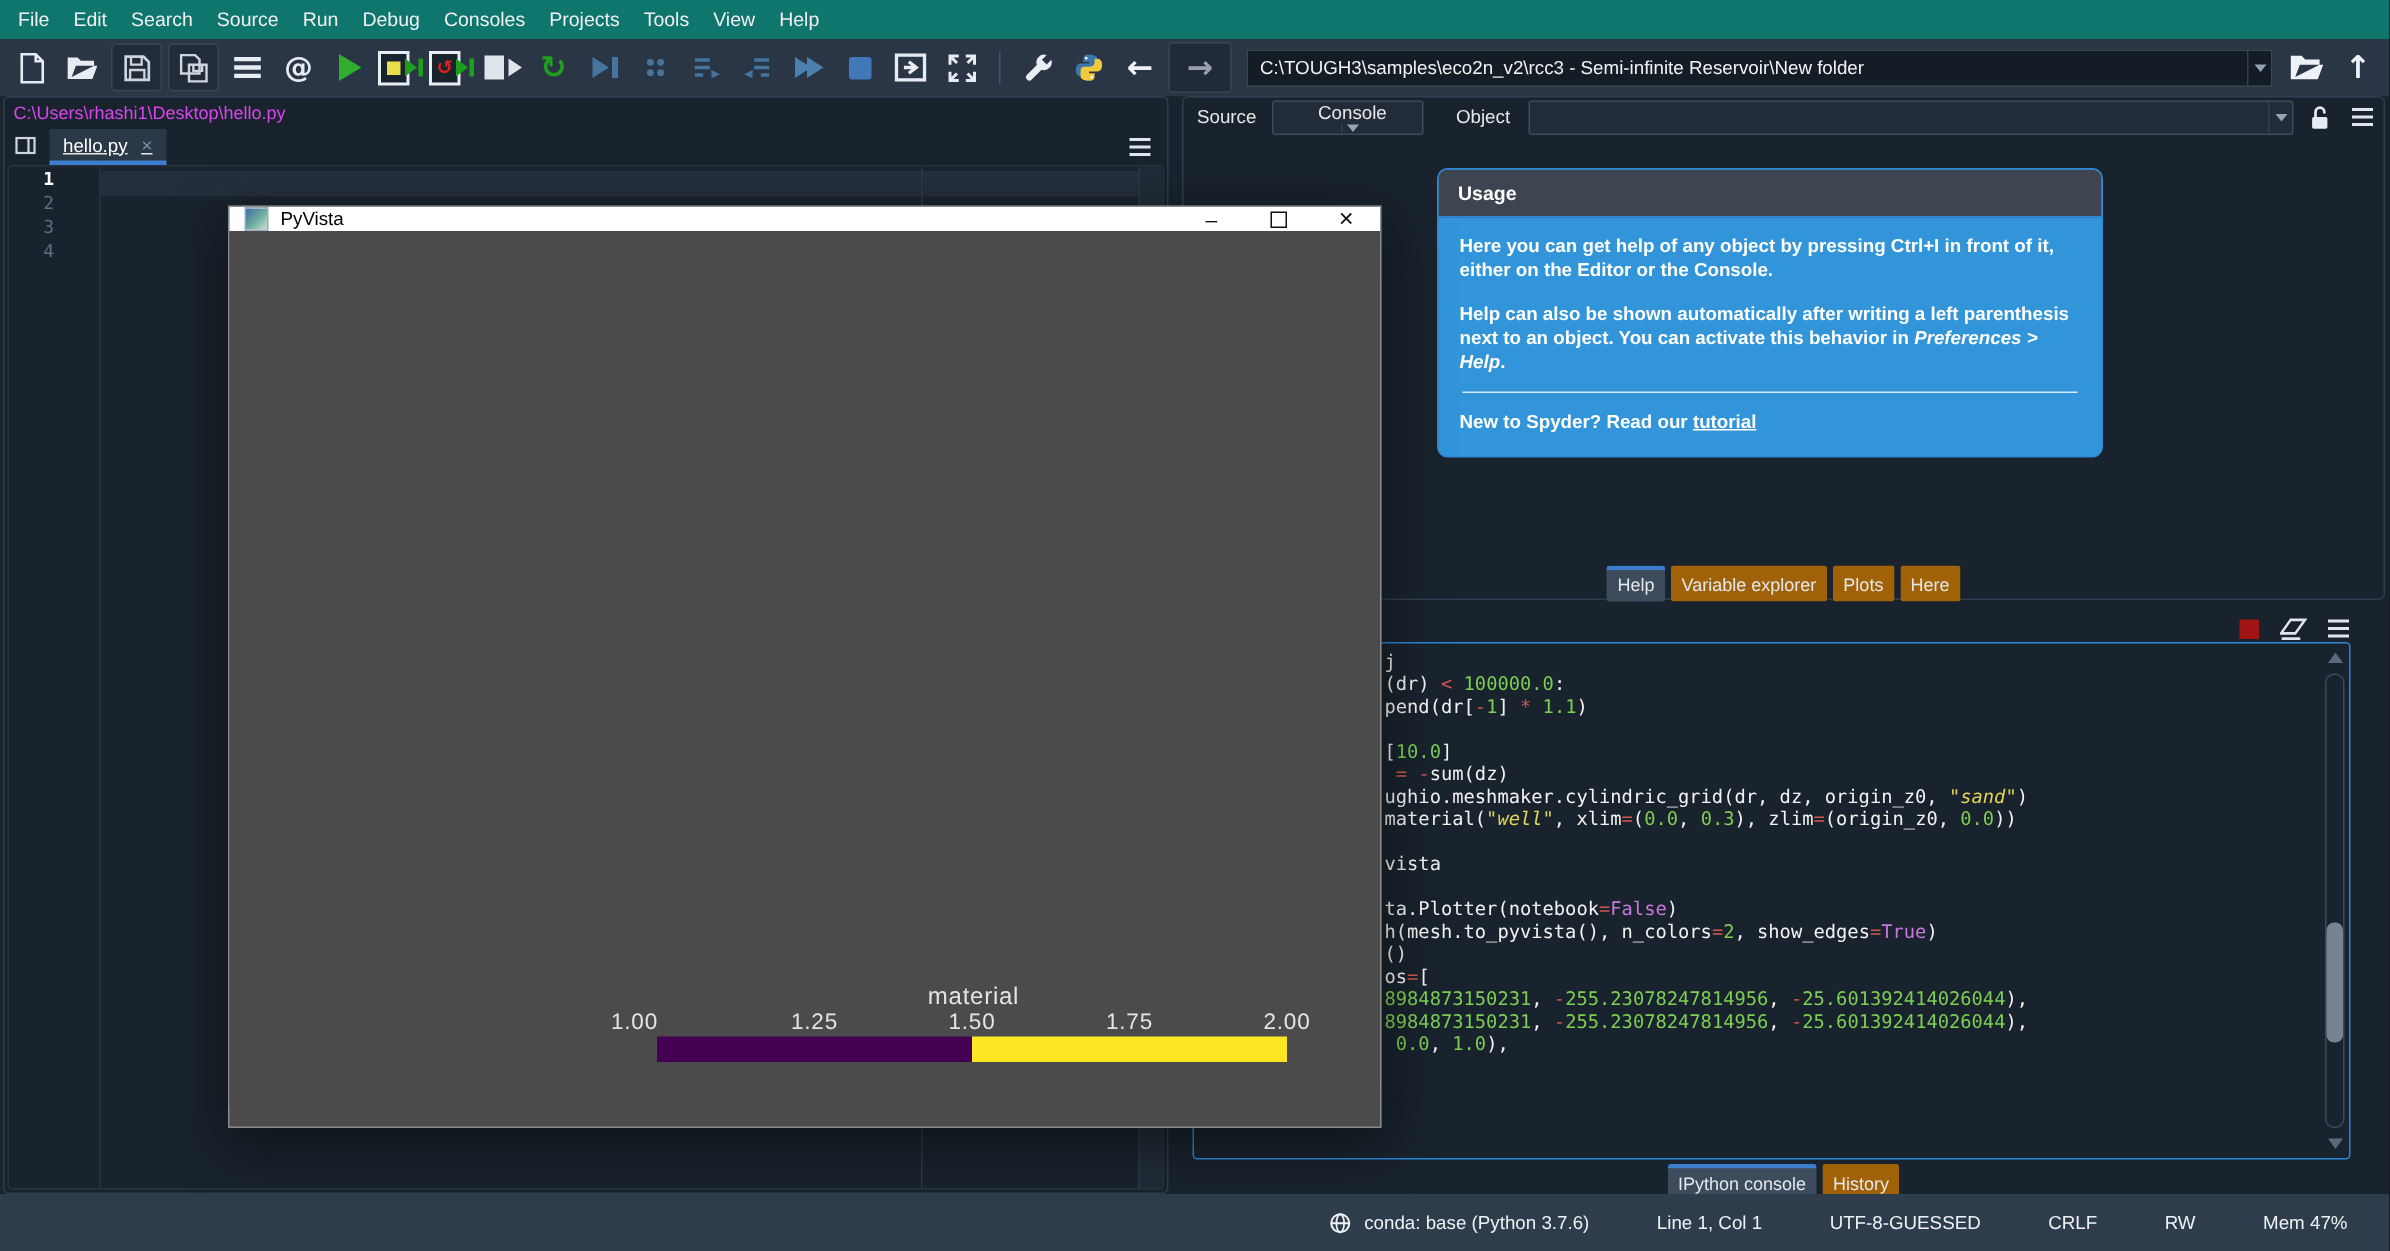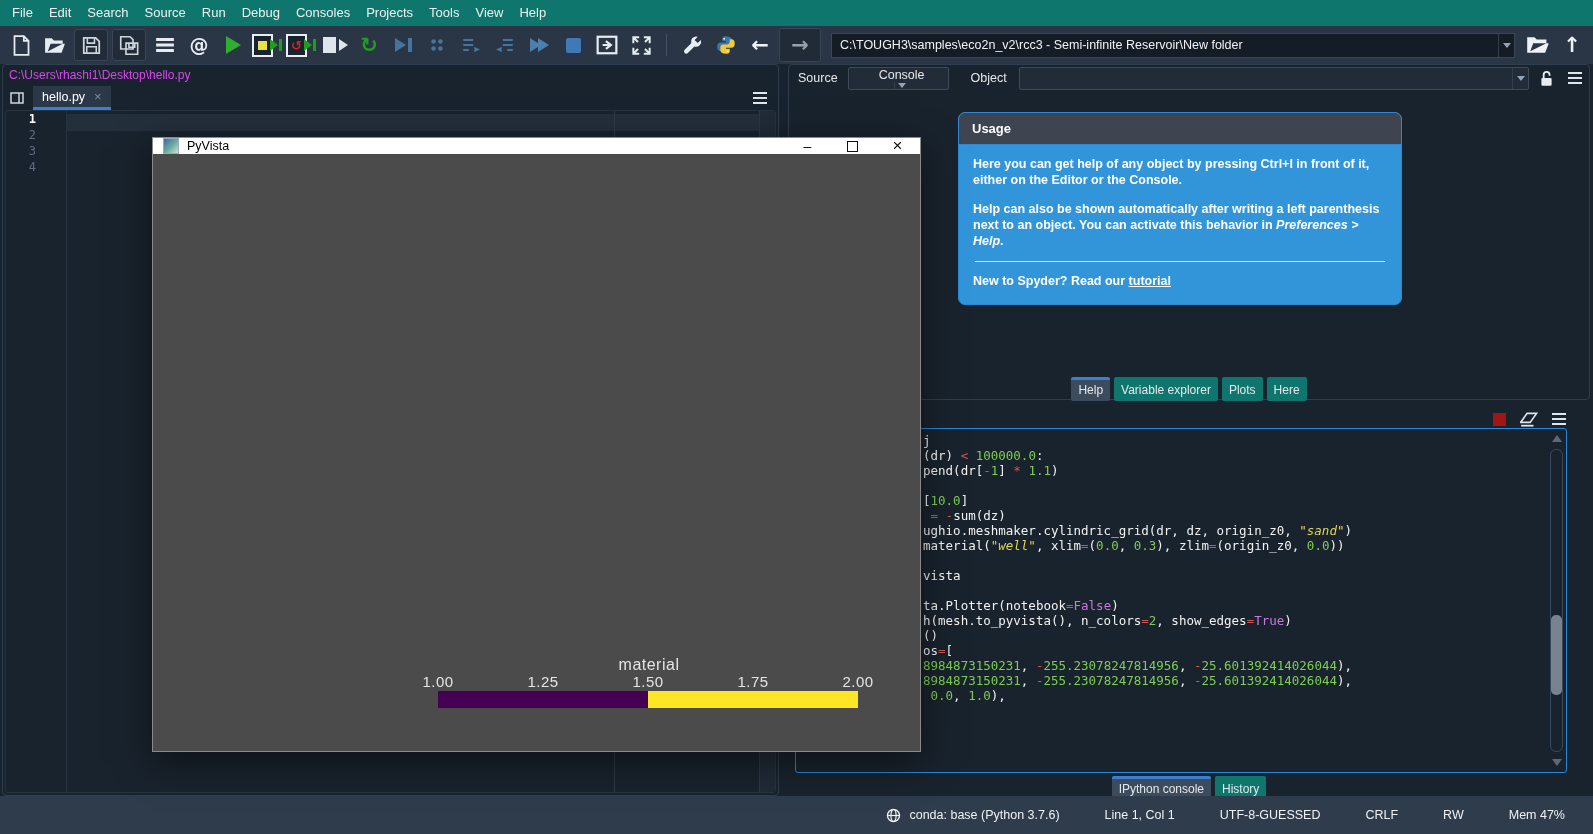--- a/index.html
+++ b/index.html
@@ -34,21 +34,21 @@
   .arrow-fwd{color:#98a1ab;}
   #fwd-box{background:#212b37;border:1px solid #3a4656;border-radius:3px;width:40px;height:32px;}
   #path-field{flex:1;height:23px;margin:0 6px 0 8px;background:#141c26;border:1px solid #3a4755;
               display:flex;align-items:center;color:#f2f2f2;font-size:12.5px;padding:0 0 0 8px;}
   #path-field .val{flex:1;white-space:nowrap;overflow:hidden;}
   .caret-box{width:15px;height:100%;display:flex;align-items:center;justify-content:center;border-left:1px solid #323f4d;}
   .caret{width:0;height:0;border-left:4px solid transparent;border-right:4px solid transparent;border-top:5px solid #93a4b6;}
   
   #editor-panel{position:absolute;left:2px;top:64px;width:775px;bottom:38px;border:1px solid #2f3e4e;border-radius:4px;}
   .pane-path{position:absolute;top:0;left:0;right:0;height:21px;line-height:21px;padding-left:6px;font-size:12px;color:#d946ef;}
-  #edit-tabbar{position:absolute;top:21px;left:0;right:0;height:24px;display:flex;align-items:flex-end;}
+  #edit-tabbar{position:absolute;top:21px;left:0;right:0;height:24px;display:flex;align-items:center;text-decoration:underline;}
   .tabbar-btn{width:20px;height:20px;margin:0 2px 2px 4px;display:flex;align-items:center;justify-content:center;}
   #edit-tab{margin-left:4px;height:21px;display:flex;align-items:center;background:#2b3847;padding:0 9px;
             border-bottom:3px solid #3c7fd0;color:#fff;font-size:12.5px;}
   #edit-tab .close{color:#7d8ea0;margin-left:9px;font-size:13px;}
   #edit-burger{position:absolute;right:6px;top:2px;}
   .burger{display:flex;flex-direction:column;gap:3px;}
   .burger i{display:block;width:14px;height:2px;background:#dfe5ec;}
   #ebody{position:absolute;left:2px;right:2px;top:45px;bottom:2px;background:#19232d;border:1px solid #27333f;border-radius:3px;overflow:hidden;}
   #gutter{position:absolute;left:0;top:0;bottom:0;width:60px;border-right:1px solid #26323e;}
   .ln{height:16px;line-height:16px;text-align:right;padding-right:30px;font-family:"DejaVu Sans Mono",monospace;font-size:12px;color:#5c6d80;}
@@ -70,21 +70,21 @@
   #usage-head{background:#3e4450;border-bottom:1px solid #2f89d8;padding:8px 13px;font-size:13px;font-weight:bold;color:#fff;}
   #usage-body{padding:11px 14px 12px;color:#fff;font-size:12.5px;font-weight:bold;line-height:1.3;}
   #usage-body p{margin:0 0 12px;}
   #usage-body .xstrong{font-weight:800;}
   #usage-body .it{font-style:italic;}
   #usage-hr{border:none;border-top:1px solid #d7e9f6;margin:2px 2px 11px;}
   #usage-p3{text-align:left;margin-bottom:2px !important;}
   #usage-p3 a{color:#fff;text-decoration:underline;}
   .ptabs{position:absolute;left:0;right:0;display:flex;justify-content:center;gap:4px;}
   #help-tabs{top:313px;}
-  .ptab{background:#0f766e;color:#e4e8ec;font-size:12px;padding:3px 7px 4px;border-top:3px solid transparent;border-radius:2px;}
+  .ptab{background:#a16207;color:#e4e8ec;font-size:12px;padding:3px 7px 4px;border-top:3px solid transparent;border-radius:2px;}
   .ptab.active{background:#3d4c5c;border-top:3px solid #3c7fd0;}
   #console-header{position:absolute;top:346px;right:0;left:0;height:18px;display:flex;align-items:center;justify-content:flex-end;gap:14px;padding-right:24px;}
   #stop-sq{width:13px;height:13px;background:#a31515;}
   #cframe{position:absolute;left:7px;right:23px;top:364px;height:343px;border:1px solid #2b87d8;border-radius:3px;background:#19232d;overflow:hidden;}
   #clines{position:absolute;left:0;top:4px;right:20px;}
   .cline{height:15px;line-height:15px;padding-left:127px;white-space:pre;font-family:"DejaVu Sans Mono",monospace;font-size:12.5px;}
   .tk-n{color:#f2f2f2;} .tk-num{color:#7dce52;} .tk-op{color:#d0564e;}
   .tk-str{color:#e3d654;font-style:italic;} .tk-kw{color:#c878dd;}
   #cscroll{position:absolute;right:3px;top:6px;bottom:6px;width:13px;}
   #cscroll .track{position:absolute;left:0;right:0;top:14px;bottom:14px;border:1px solid #3a4a5c;border-radius:6px;}
@@ -446,21 +446,21 @@
       <span id="pv-title">PyVista</span>
       <span class="pv-btn">–</span>
       <span class="pv-btn" id="pv-max">
           <i></i>
         </span>
       <span class="pv-btn" id="pv-close">×</span>
     </div>
     <div id="pv-content" style="background: rgb(75, 75, 75);">
       <span id="cb-title">material</span>
       <div id="cb-ticks">
-          <span class="cbtick" style="left: 285px;">1.00</span>
+          <span class="cbtick" style="left: 270px;">1.00</span>
           <span class="cbtick" style="left: 390px;">1.25</span>
           <span class="cbtick" style="left: 495px;">1.50</span>
           <span class="cbtick" style="left: 600px;">1.75</span>
           <span class="cbtick" style="left: 705px;">2.00</span>
         </div>
       <div id="cb-bar">
         <span class="half" id="cb-low" style="background: rgb(68, 1, 84);"></span>
         <span class="half" id="cb-high" style="background: rgb(253, 231, 37);"></span>
       </div>
     </div>

